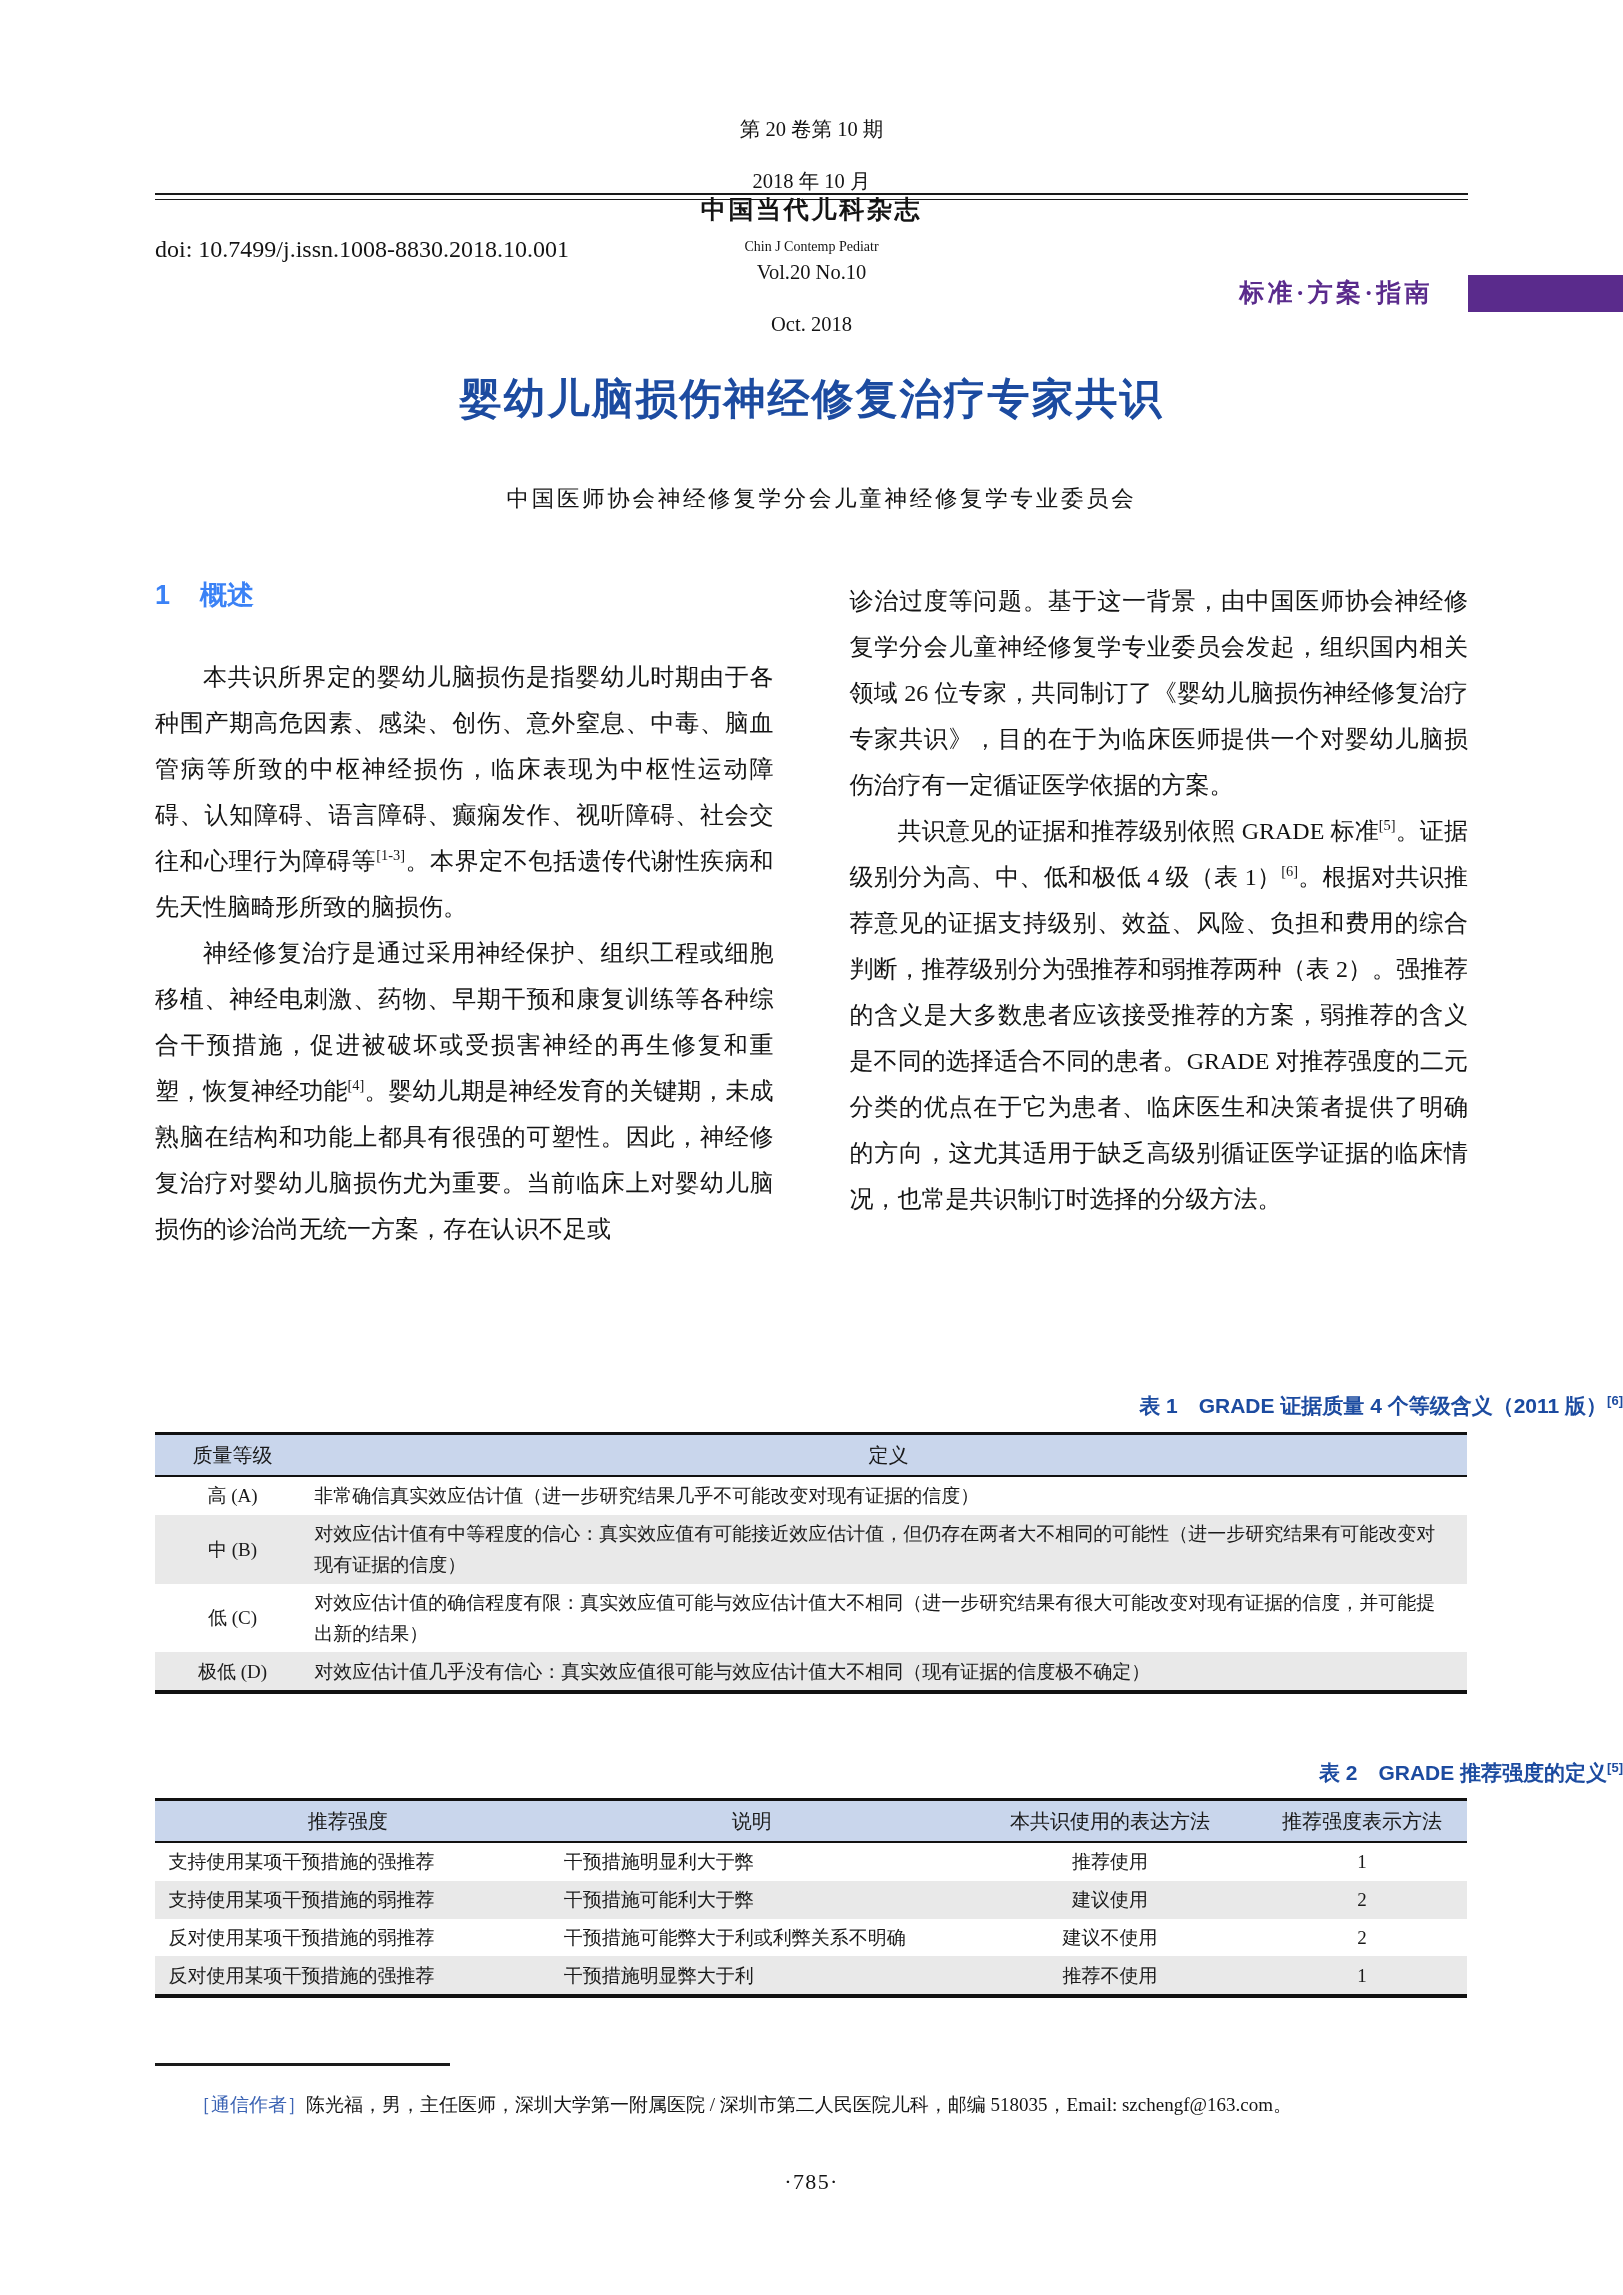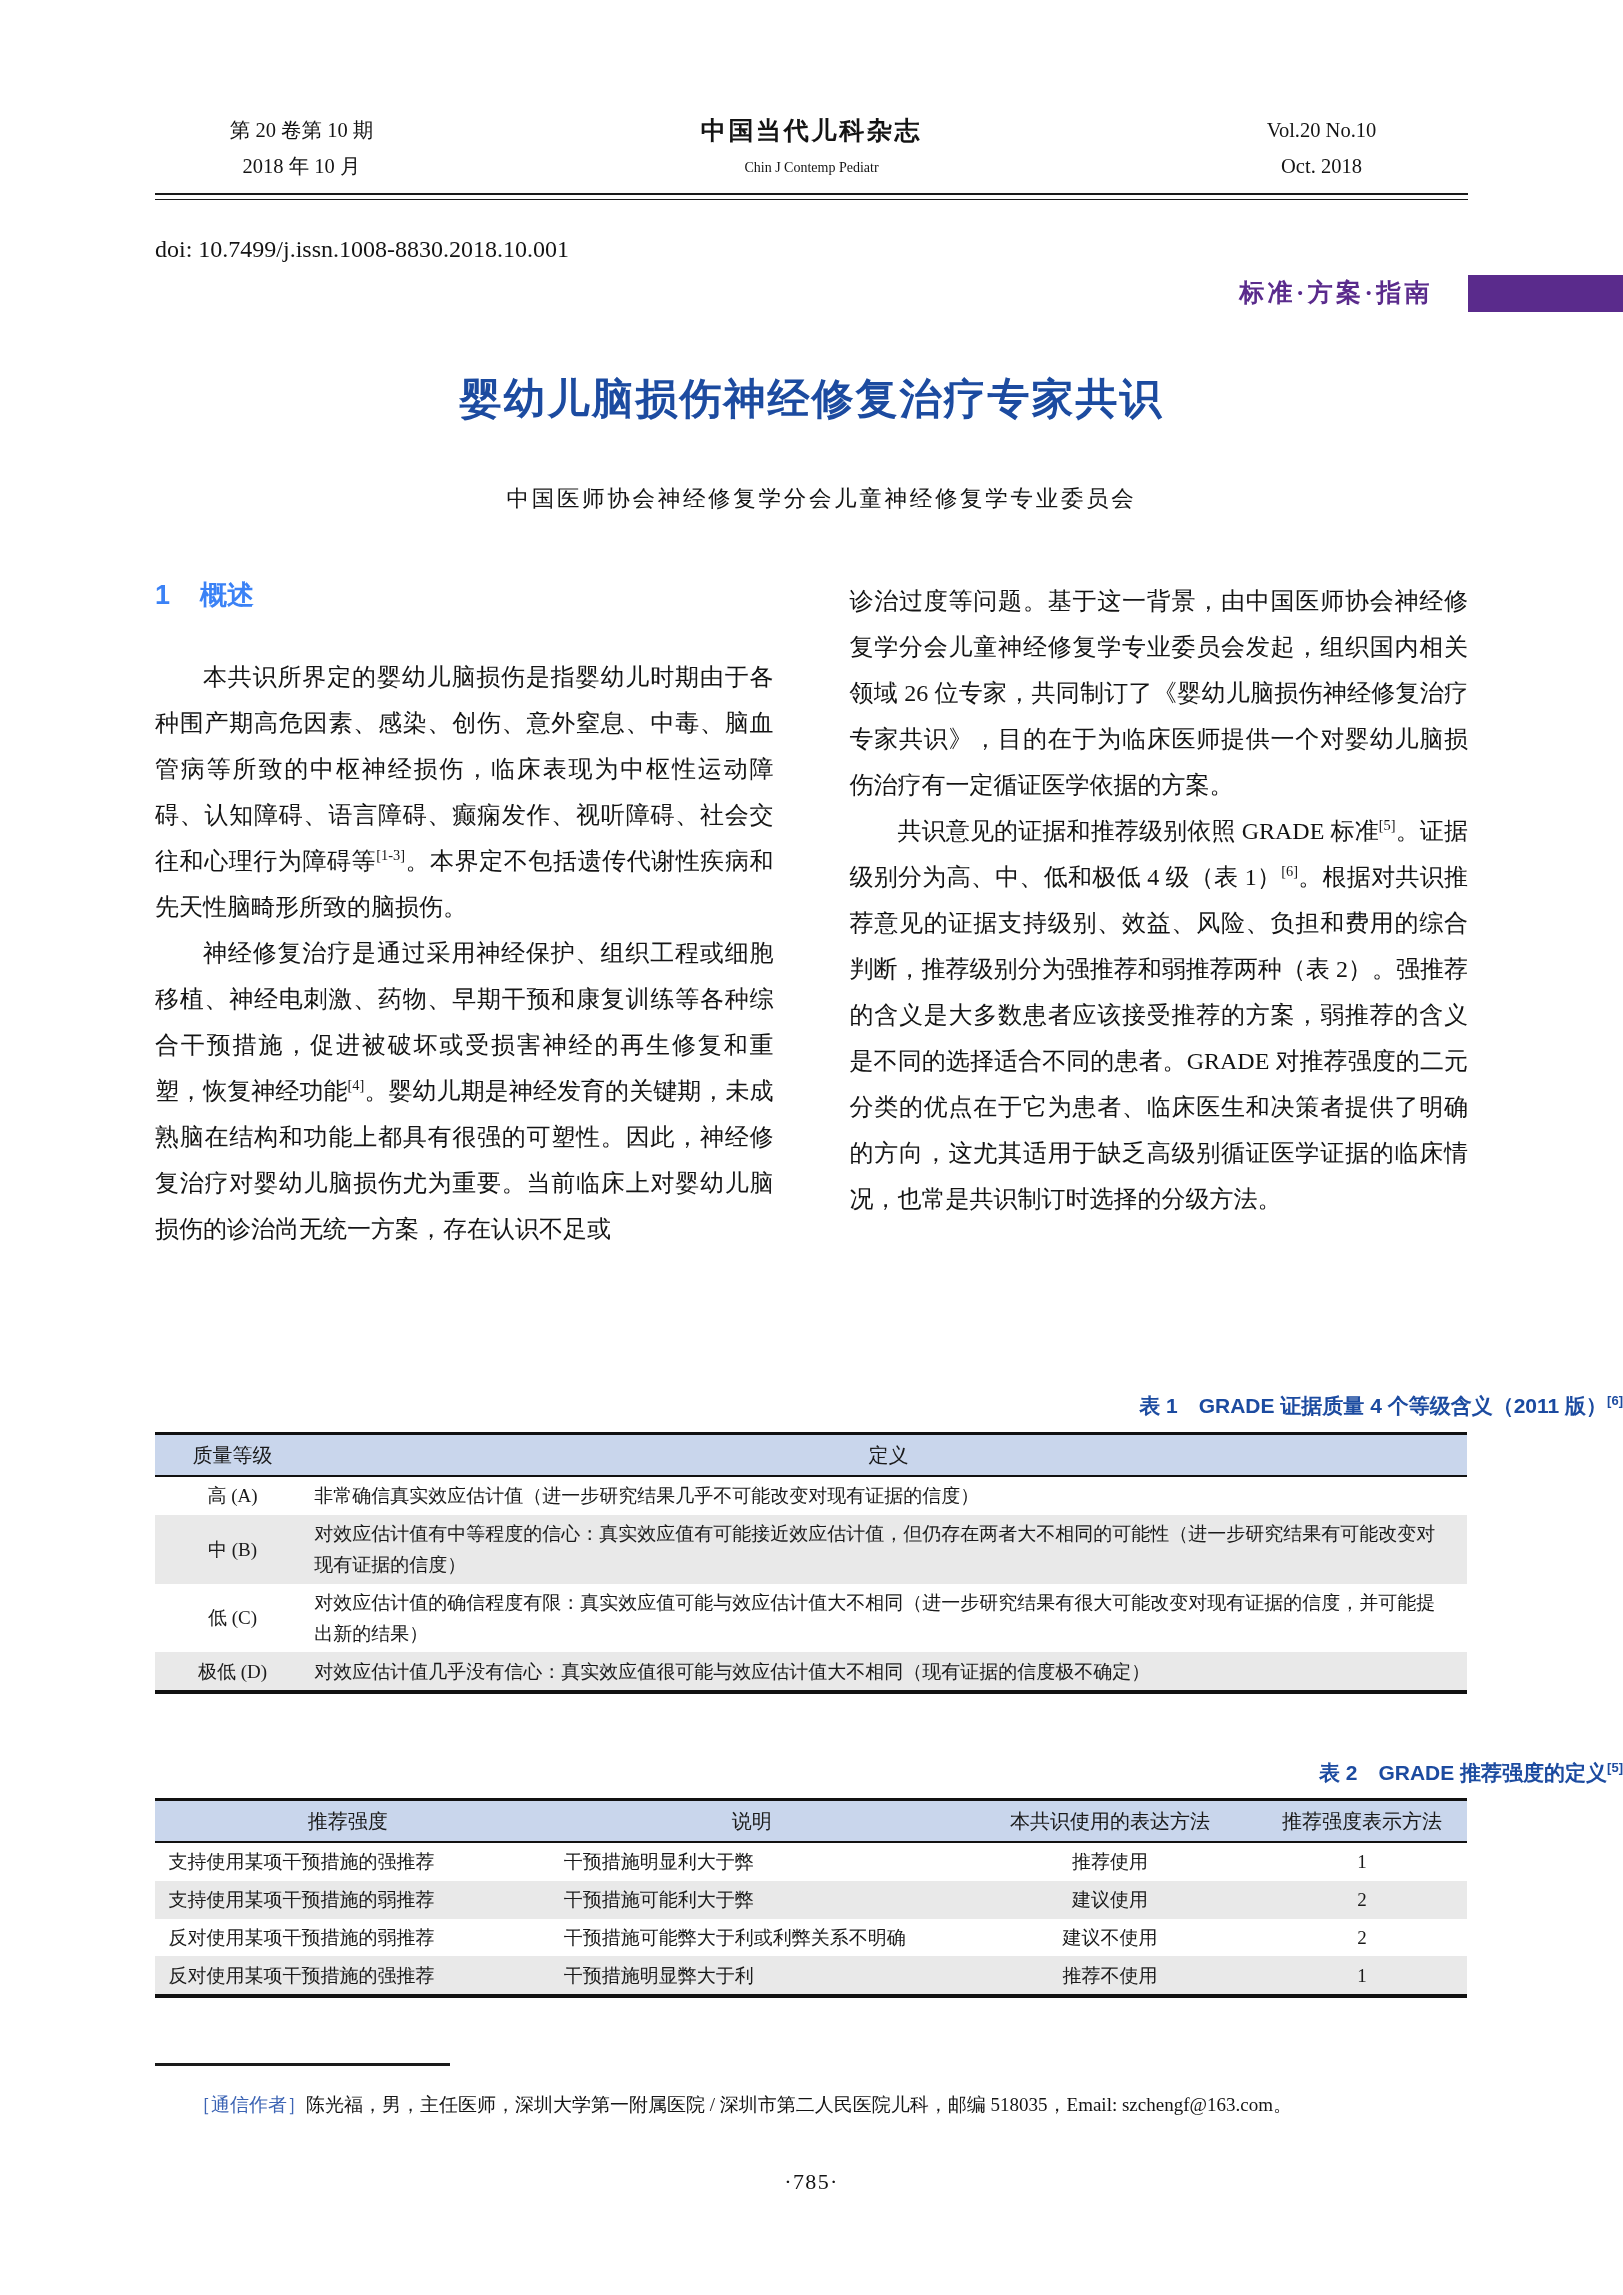--- a/index.html
+++ b/index.html
@@ -1,26 +1,26 @@
 <!DOCTYPE html>
 <html style="font-size:11px"><head>
 <meta charset="utf-8">
 <style>
   html,body{margin:0;padding:0;background:#ffffff;}
   .page{
     position:relative;width:1623px;height:2295px;background:#ffffff;
     font-family:"Liberation Serif","DejaVu Serif",serif;color:#141414;overflow:hidden;
   }
   
-  .journal-header{position:absolute;top:116px;left:155px;right:155px;display:flex;align-items:center;}
+  .journal-header{position:absolute;top:116px;left:155px;right:155px;display:flex;align-items:center;flex-direction:column;}
   .jh-side{width:293px;text-align:center;font-size:20.5px;line-height:27px;}
   .jh-center{flex:1;text-align:center;}
   .jh-cn{font-size:25px;font-weight:bold;line-height:30px;letter-spacing:2.7px;}
   .jh-en{font-size:14px;line-height:24.5px;margin-top:9.5px;}
-  .jh-gap{margin-top:9px;}
+  .jh-gap{margin-top:25px;}
   .double-rule{position:absolute;top:193px;left:155px;right:155px;height:4.1px;
     border-top:2px solid #1a1a1a;border-bottom:1.4px solid #1a1a1a;}
   
   .doi-row{position:absolute;top:237px;left:155px;font-size:24px;line-height:24.5px;}
   .category-row{position:absolute;top:274px;left:0;right:0;height:40px;}
   .category-label{position:absolute;right:190px;top:0;font-size:25px;line-height:38px;
     font-weight:bold;color:#5a2b8c;letter-spacing:3.4px;}
   .category-block{position:absolute;right:0;top:1.4px;width:155px;height:37px;background:#5a2b8c;}
   
   .article-title{position:absolute;top:372px;left:0;width:100%;text-align:center;

